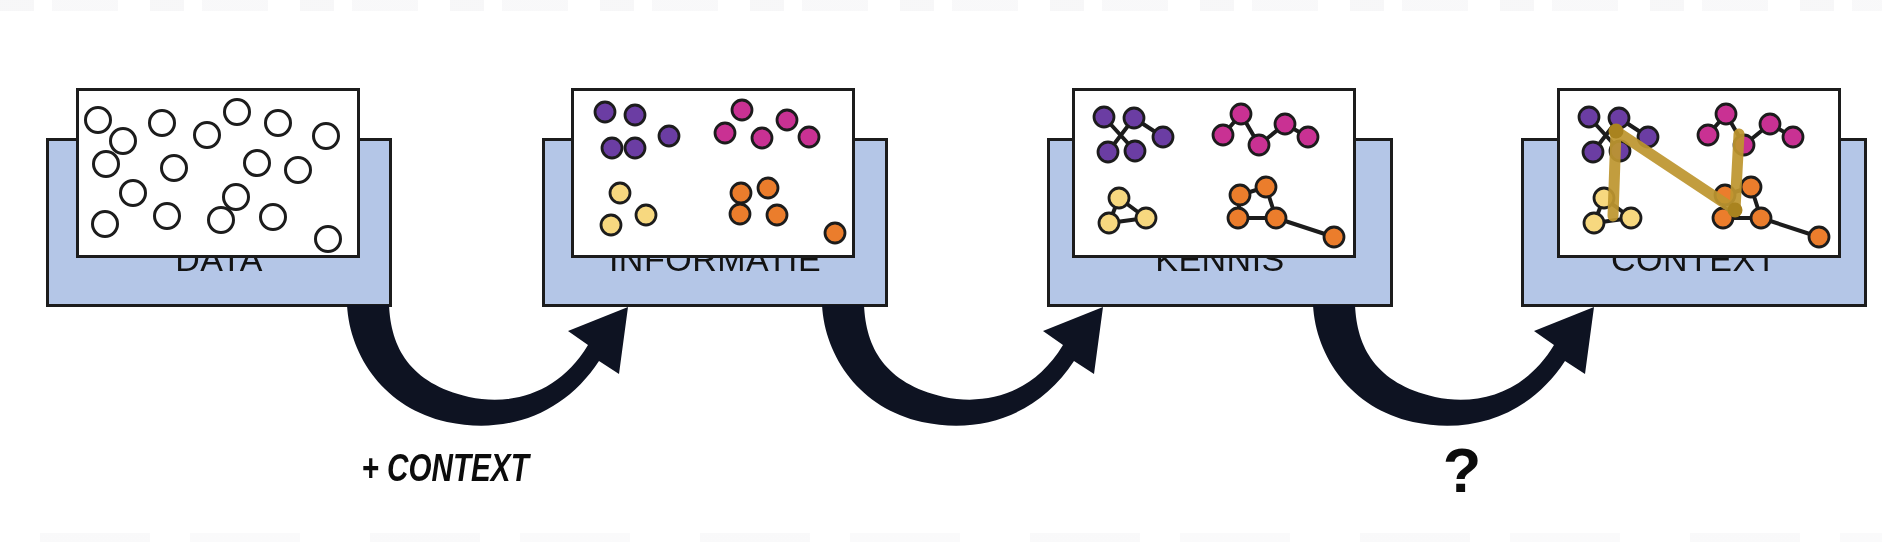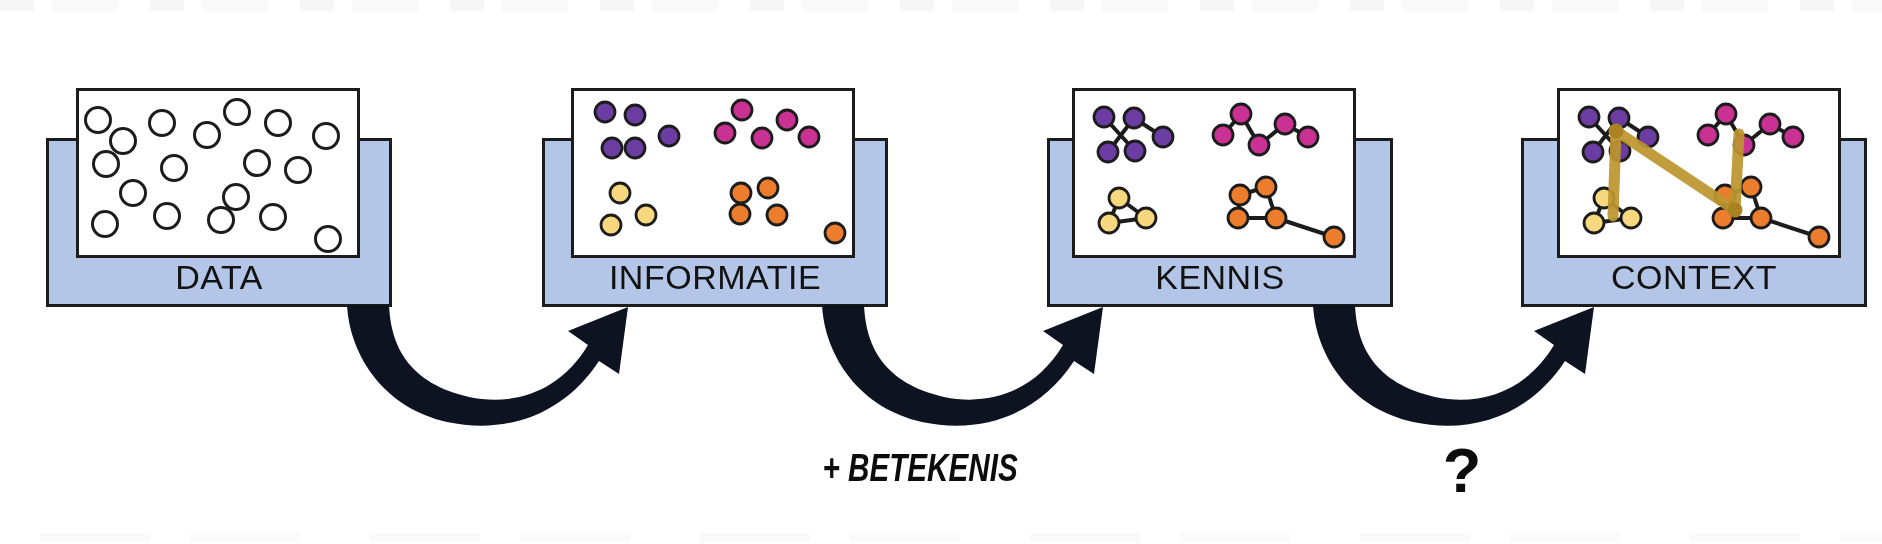--- a/index.html
+++ b/index.html
@@ -13,21 +13,21 @@
     position:absolute;top:138px;width:346px;height:169px;
     background:var(--tray,#b4c6e7);
     border:3px solid var(--outline,#1c1c1c);box-sizing:border-box;
   }
   .box{
     position:absolute;top:88px;width:284px;height:170px;background:#ffffff;
     border:3px solid var(--outline,#1c1c1c);box-sizing:border-box;
   }
   .dots{position:absolute;top:88px;width:284px;height:170px;overflow:visible;}
   .panel-label{
-    position:absolute;left:0;right:0;top:122px;height:29px;
+    position:absolute;left:0;right:0;top:104px;height:29px;
     display:flex;align-items:center;justify-content:center;
     font-size:34px;letter-spacing:.5px;color:var(--labeltext,#121212);
   }
   
   .arrow{position:absolute;top:305px;width:290px;height:140px;overflow:visible;}
   
   .arrow-label{
     position:absolute;top:447px;width:300px;text-align:center;
     font-style:italic;font-weight:700;font-size:38px;color:#0c0c0c;
   }
@@ -199,20 +199,20 @@
   <svg class="arrow" viewBox="0 0 290 140" style="left: 347px;">
     <path class="arrow-path" d="M 0 0 L 42 0 C 44 42 62 78 122 92 C 166 101 212 88 241 40 L 221 26 L 281 2 L 272 69 L 252 56 C 218 108 162 130 100 117 C 38 103 3 52 0 0 Z" fill="#0e1322"></path>
   </svg>
   <svg class="arrow" viewBox="0 0 290 140" style="left: 822px;">
     <path class="arrow-path" d="M 0 0 L 42 0 C 44 42 62 78 122 92 C 166 101 212 88 241 40 L 221 26 L 281 2 L 272 69 L 252 56 C 218 108 162 130 100 117 C 38 103 3 52 0 0 Z" fill="#0e1322"></path>
   </svg>
   <svg class="arrow" viewBox="0 0 290 140" style="left: 1313px;">
     <path class="arrow-path" d="M 0 0 L 42 0 C 44 42 62 78 122 92 C 166 101 212 88 241 40 L 221 26 L 281 2 L 272 69 L 252 56 C 218 108 162 130 100 117 C 38 103 3 52 0 0 Z" fill="#0e1322"></path>
   </svg>
 
-  <div class="arrow-label" style="left: 770px;">
-    <span class="condense">+ BETEKENIS</span>
+  <div class="arrow-label" style="left: 295px;">
+    <span class="condense">+ CONTEXT</span>
   </div>
   <div class="arrow-label question" style="left: 1312px;">
     <span class="condense">?</span>
   </div>
 
 </div>
 
 </body></html>

